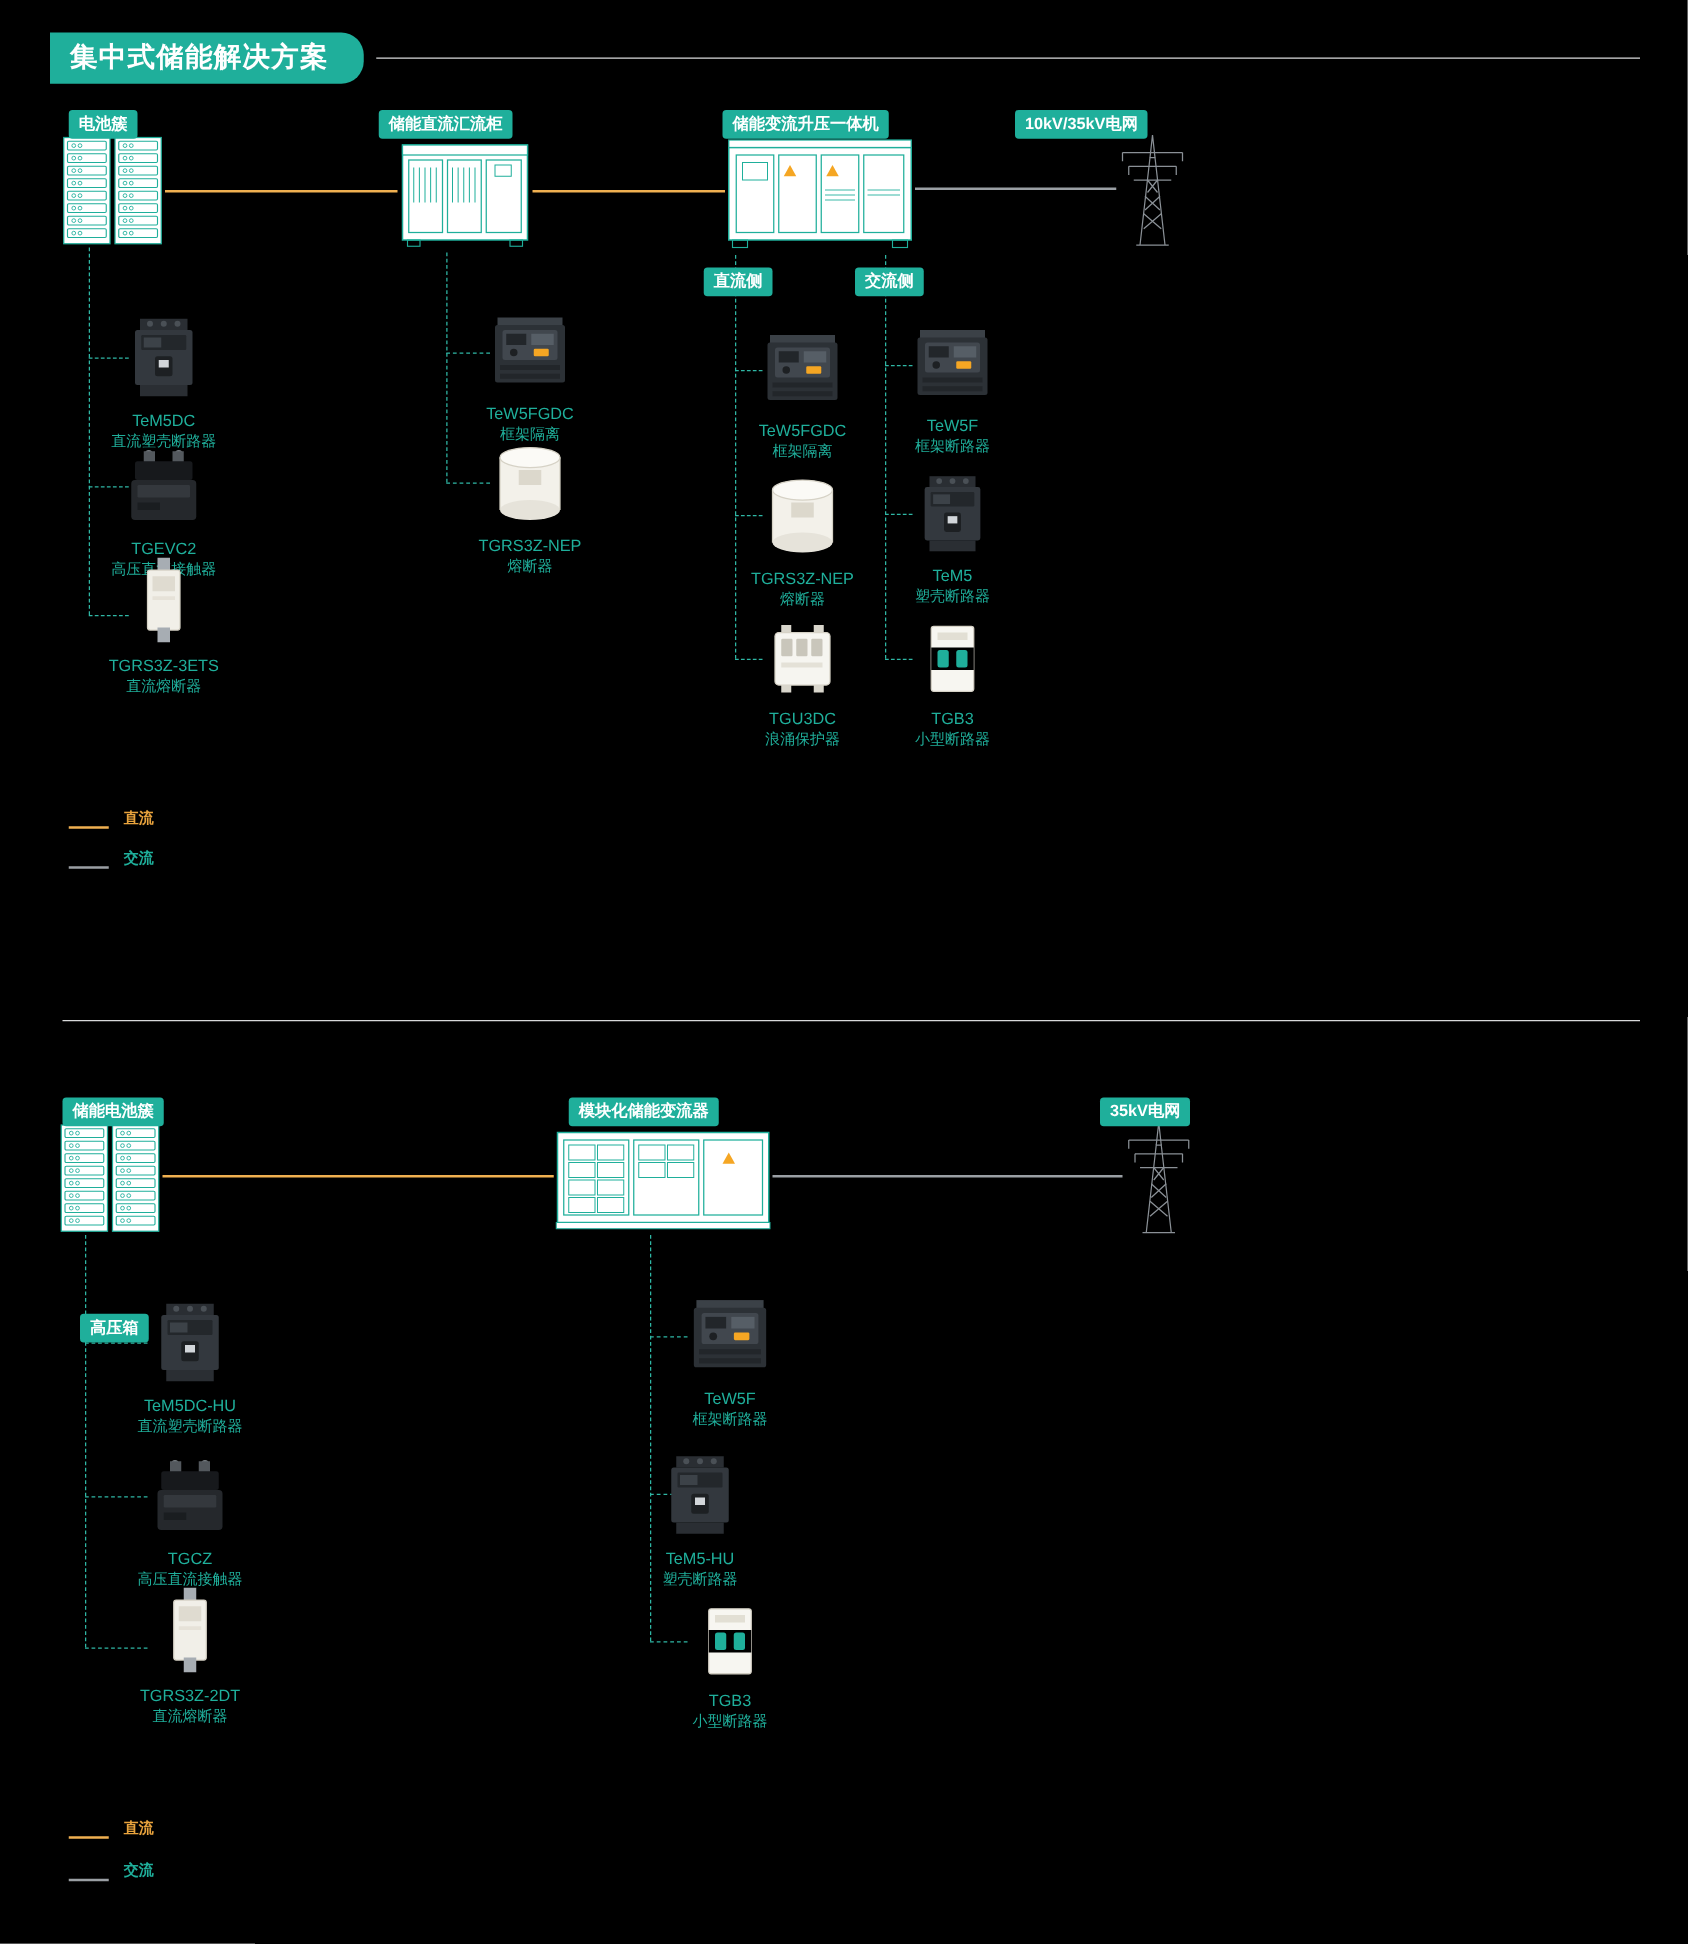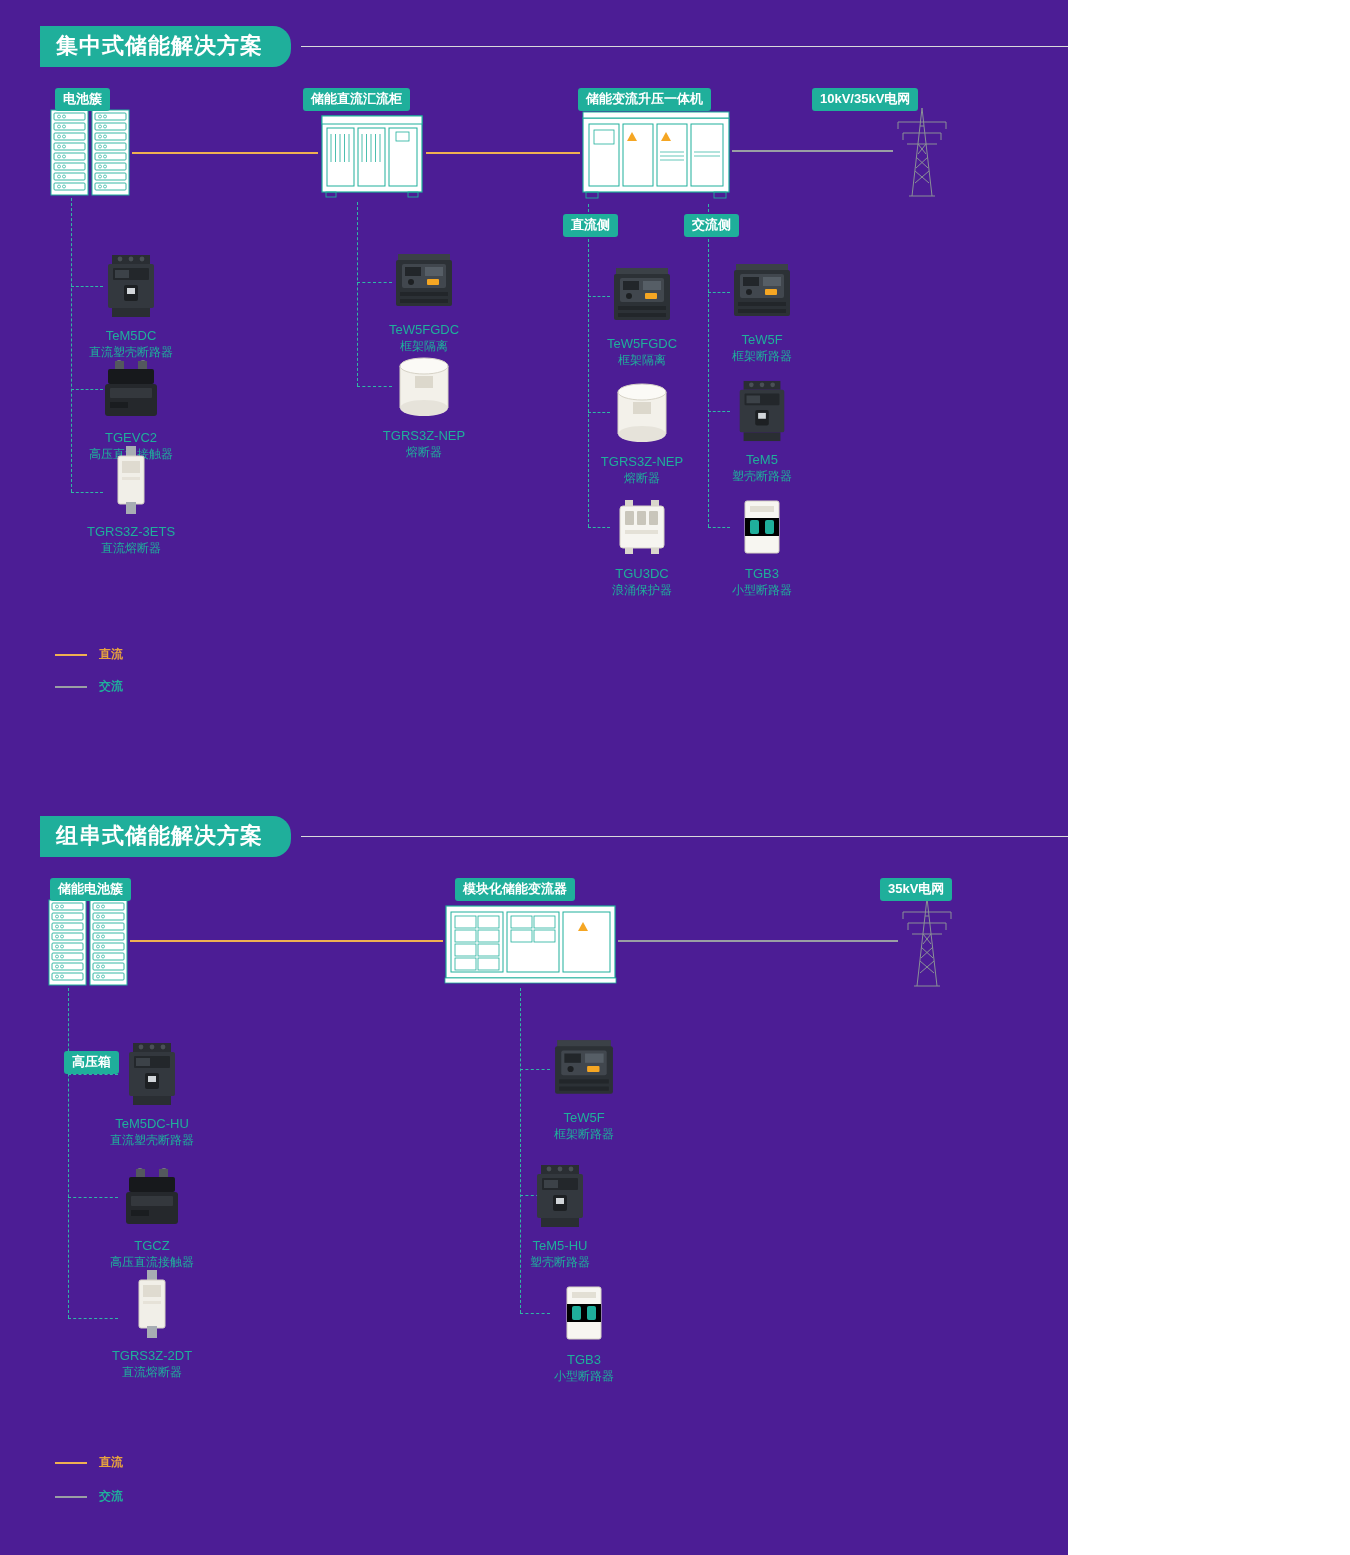--- a/index.html
+++ b/index.html
@@ -1,34 +1,34 @@
 <!DOCTYPE html>
 <html><head>
 <meta charset="utf-8">
 <style>
   * { box-sizing: border-box; margin: 0; padding: 0; }
   body { background: #ffffff; font-family: "Liberation Sans", "DejaVu Sans", sans-serif; }
-  .page { position: relative; width: 1068px; height: 1555px; background: #4c1d95; overflow: hidden; padding-left: 19px; }
+  .page { position: relative; width: 1350px; height: 1555px; background: #000000; overflow: hidden; padding-left: 19px; }
   .section { position: absolute; left: 0; width: 1350px; }
   .header-row { position: absolute; left: 40px; right: 38px; top: 26px; display: flex; align-items: center; }
   .title-badge { background: #1FAF9B; color: #fff; font-weight: bold; font-size: 22px;
                  padding: 5px 28px 6px 16px; border-radius: 0 18px 18px 0; white-space: nowrap; letter-spacing: 1px; }
   .header-rule { flex: 1; height: 1px; background: #d9dadb; margin-left: 10px; }
   .tag { position: absolute; background: #1FAF9B; color: #fff; font-size: 13px; font-weight: bold;
          padding: 2px 8px 3px 8px; border-radius: 3px; white-space: nowrap; z-index: 5; }
   .line-dc { position: absolute; height: 2px; background: #F0B051; z-index: 1; }
   .line-ac { position: absolute; height: 2px; background: #9A9FA4; z-index: 1; }
   .dash-v { position: absolute; width: 0; border-left: 1px dashed #2FB7A5; z-index: 1; }
   .dash-h { position: absolute; height: 0; border-top: 1px dashed #2FB7A5; z-index: 1; }
   .equip { position: absolute; z-index: 2; }
   .comp { position: absolute; width: 140px; text-align: center; z-index: 3; }
   .comp .dev { display: inline-block; }
   .comp-name { margin-top: 6px; color: #1FAF9B; font-size: 13px; line-height: 1.3; }
   .comp-desc { color: #1FAF9B; font-size: 12px; line-height: 1.3; }
-  .legend-row { position: absolute; display: flex; align-items: center; z-index: 3; }
+  .legend-row { position: absolute; display: flex; align-items: flex-end; z-index: 3; }
   .leg-line { display: inline-block; width: 32px; height: 2px; margin-right: 12px; }
   .leg-dc .leg-line { background: #F0B051; }
   .leg-ac .leg-line { background: #9A9FA4; }
   .leg-dc .leg-label { color: #E8A33D; font-size: 12px; font-weight: bold; }
   .leg-ac .leg-label { color: #1FAF9B; font-size: 12px; font-weight: bold; }
   .defs-holder { position: absolute; width: 0; height: 0; overflow: hidden; }
 </style>
 </head>
 <body>
 
@@ -354,21 +354,20 @@
     </div>
     <div class="legend-row leg-ac" style="left:55px; top:678px;">
       <span class="leg-line"></span>
       <span class="leg-label">交流</span>
     </div>
   </div>
 
   <div class="section" style="top:790px; height:765px;">
 
     <div class="header-row">
-      <div class="title-badge">组串式储能解决方案</div>
       <div class="header-rule"></div>
     </div>
 
     <div class="tag" style="left:50px; top:88px;">储能电池簇</div>
     <div class="tag" style="left:455px; top:88px;">模块化储能变流器</div>
     <div class="tag" style="left:880px; top:88px;">35kV电网</div>
 
     <div class="line-dc" style="left:130px; top:150px; width:313px;"></div>
     <div class="line-ac" style="left:618px; top:150px; width:280px;"></div>
 

